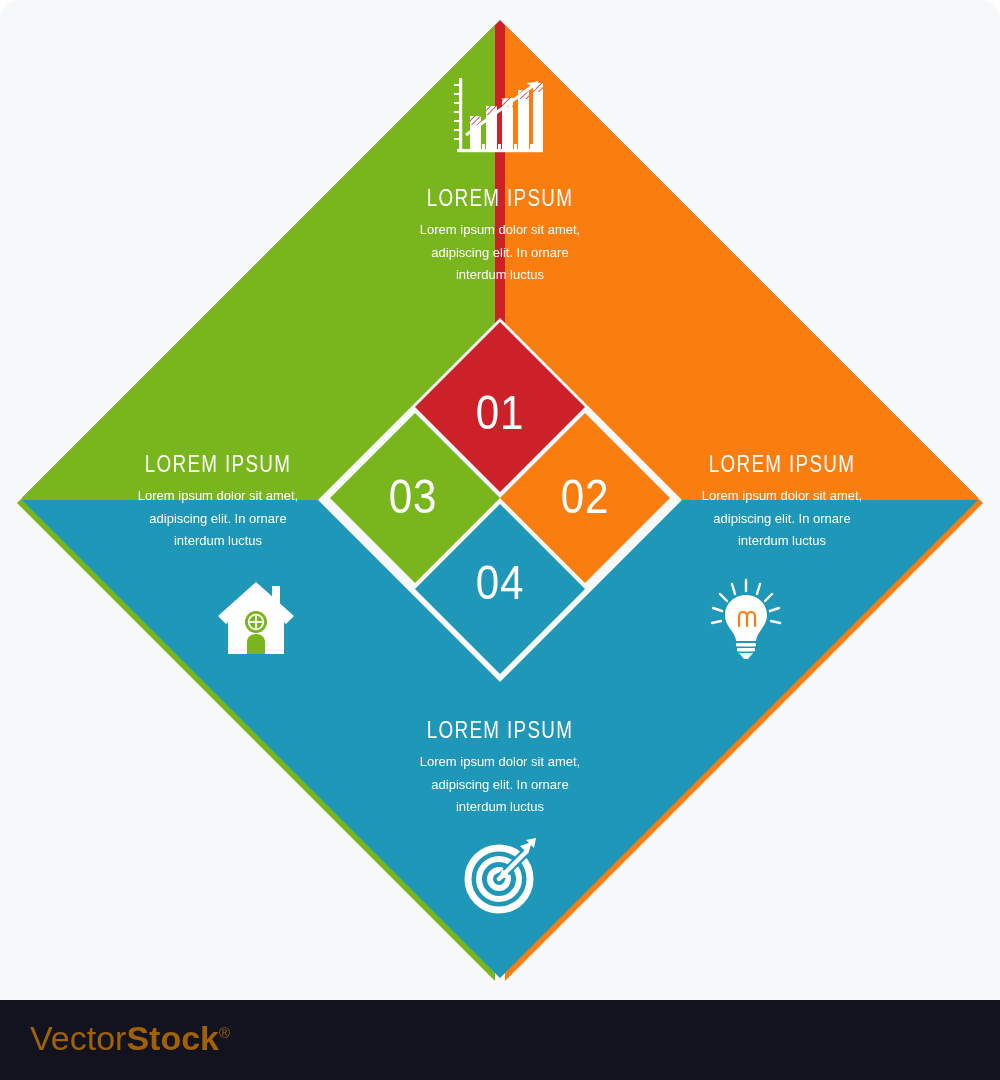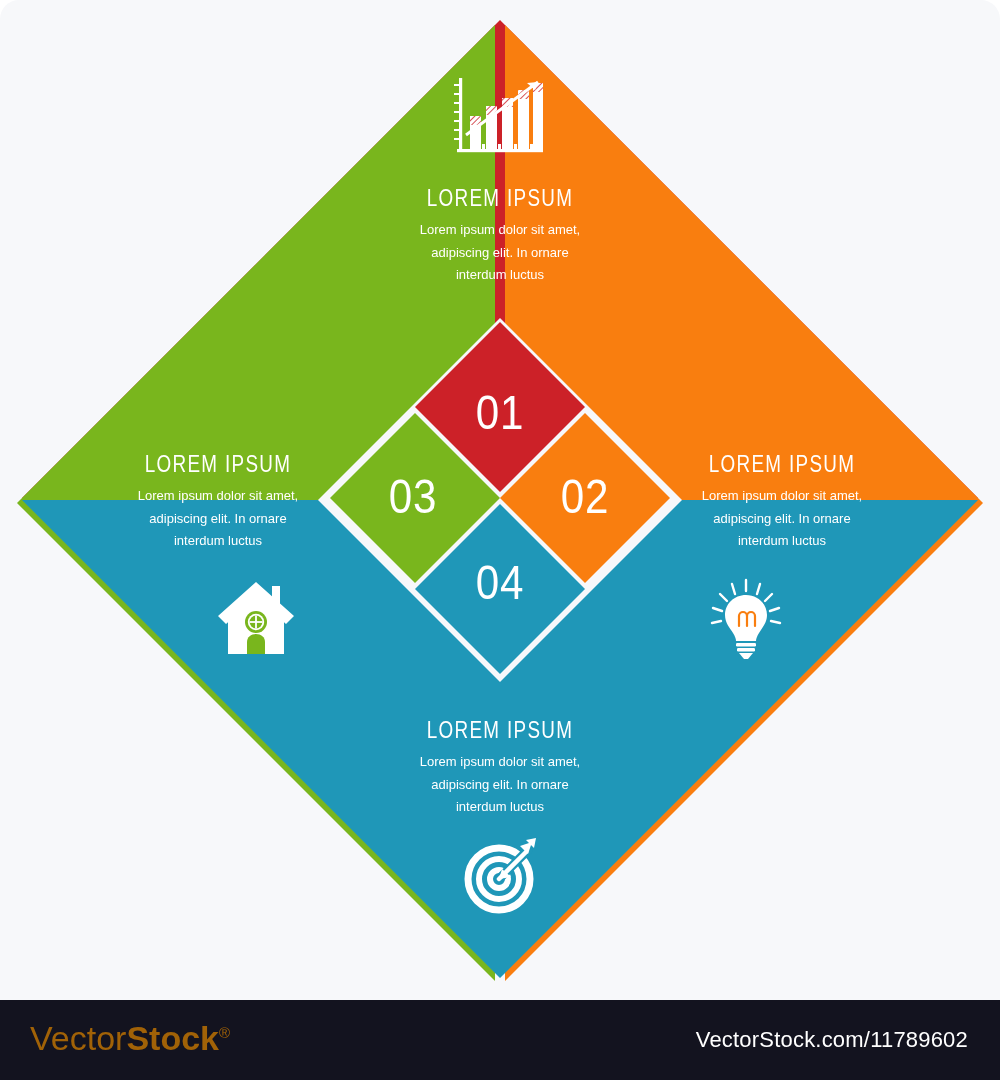--- a/index.html
+++ b/index.html
@@ -327,16 +327,15 @@
 
   <div class="num" id="num-01">01</div>
   <div class="num" id="num-02">02</div>
   <div class="num" id="num-03">03</div>
   <div class="num" id="num-04">04</div>
 
   <div id="footer">
     <div id="logo">
       <span class="lite">Vector</span><span class="bold">Stock</span><span class="reg">®</span>
     </div>
-    <div id="footer-url">VectorStock.com/11789602</div>
   </div>
 
 </div>
 
 </body></html>

